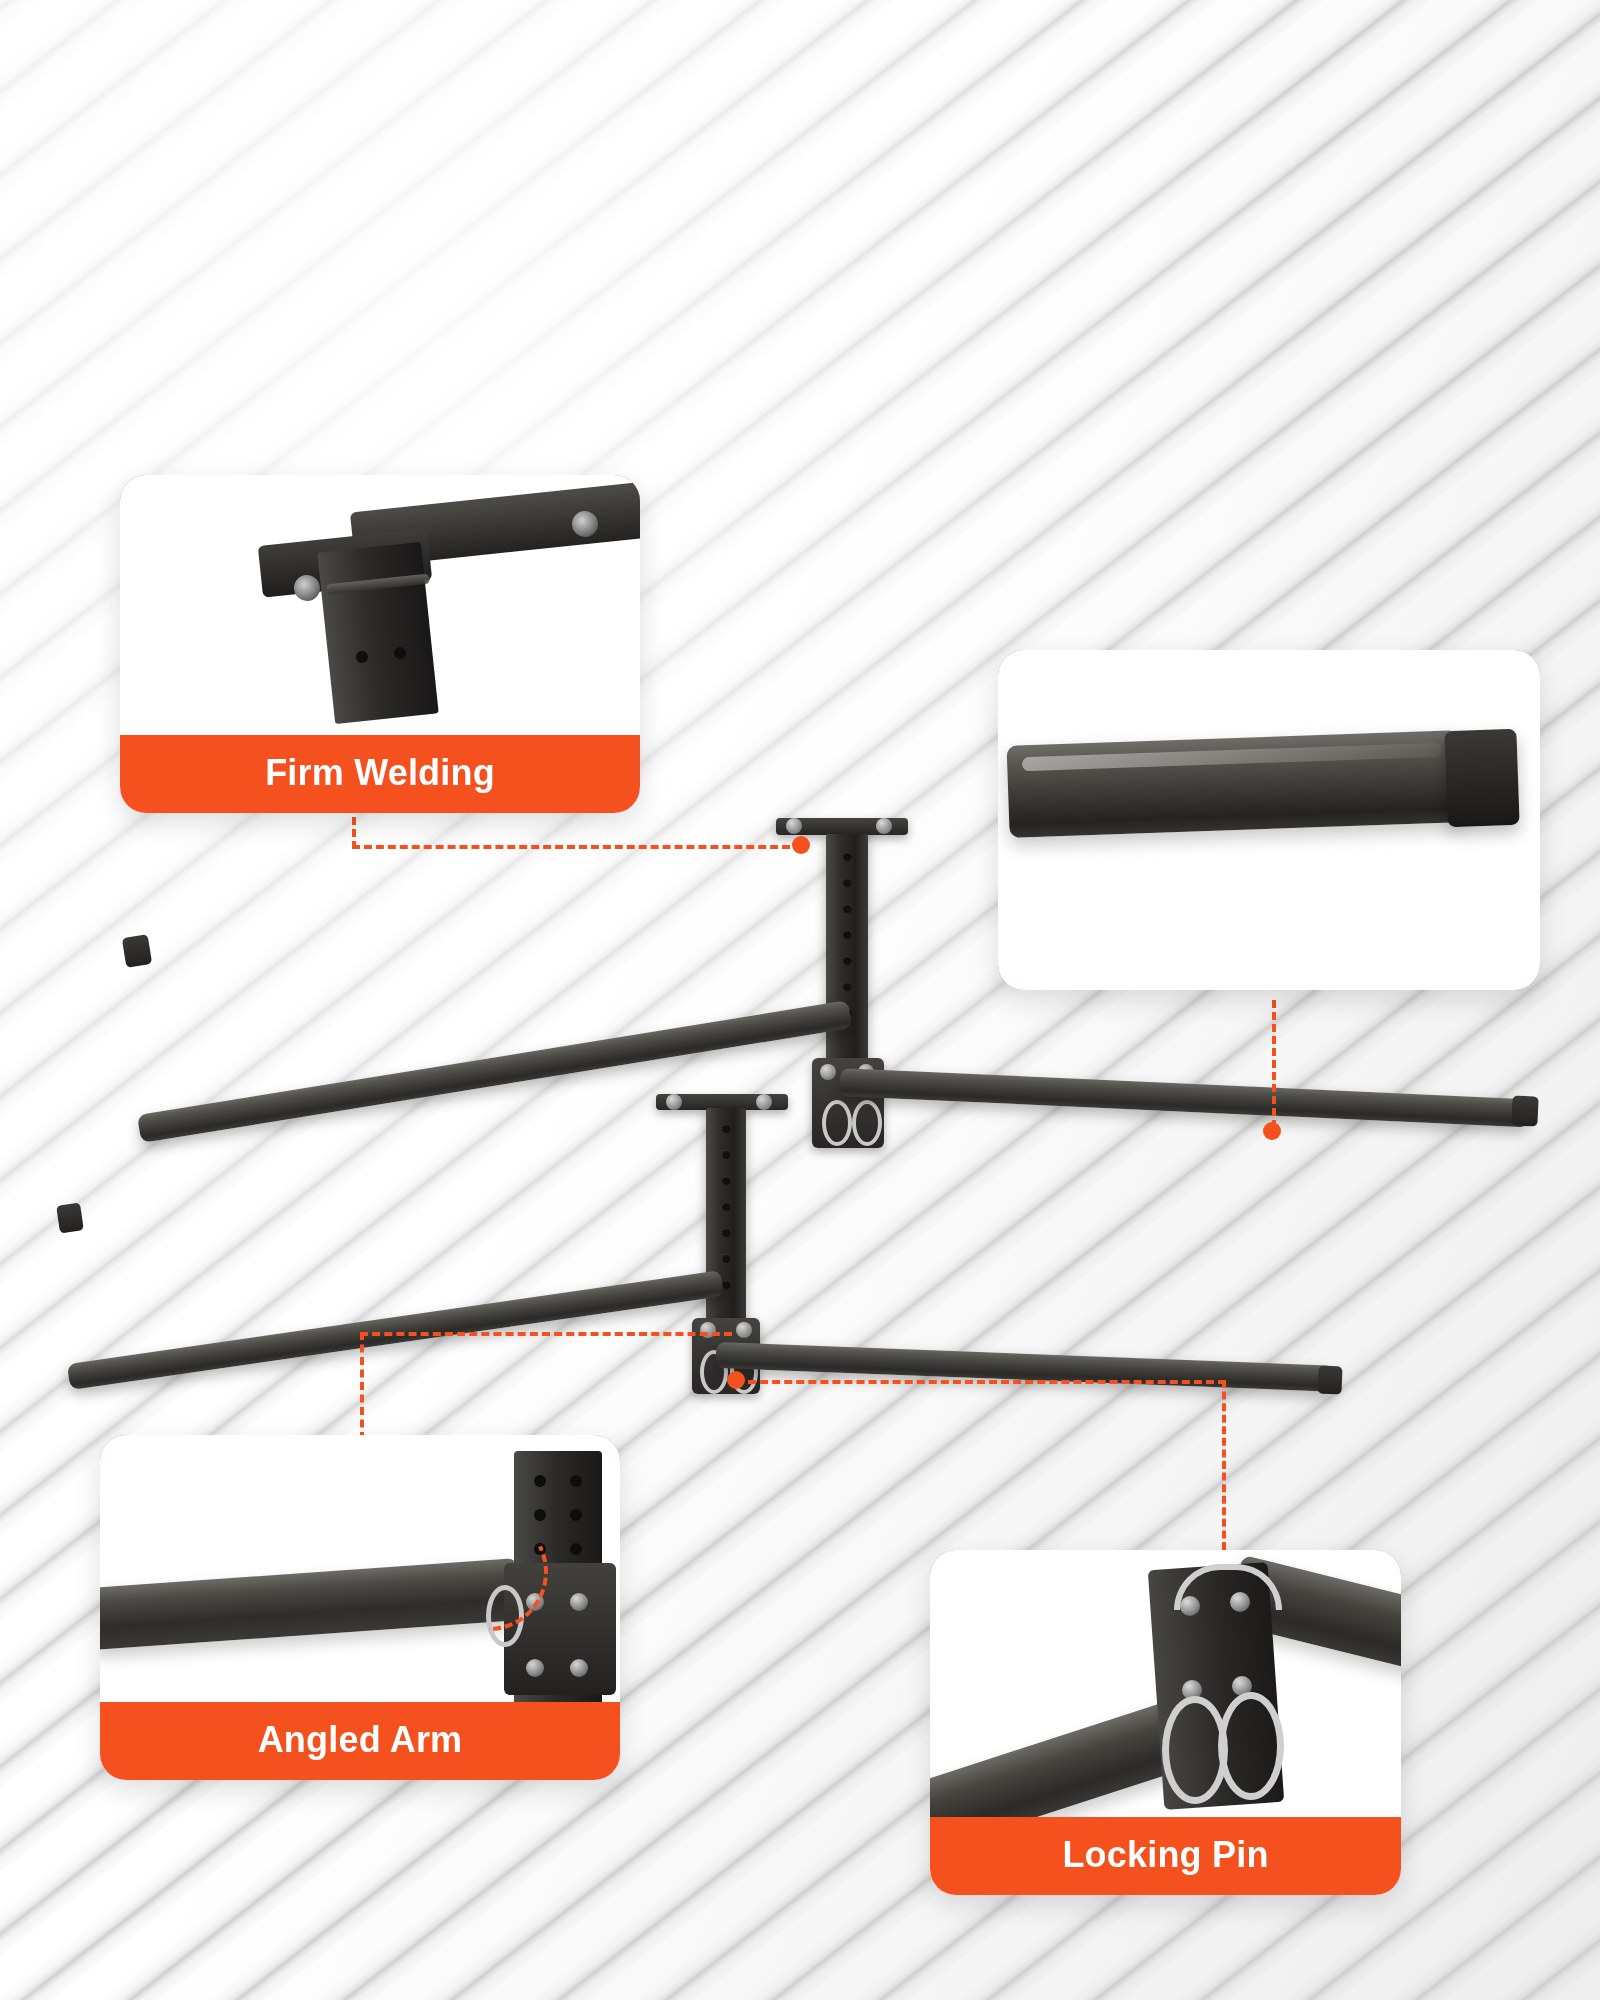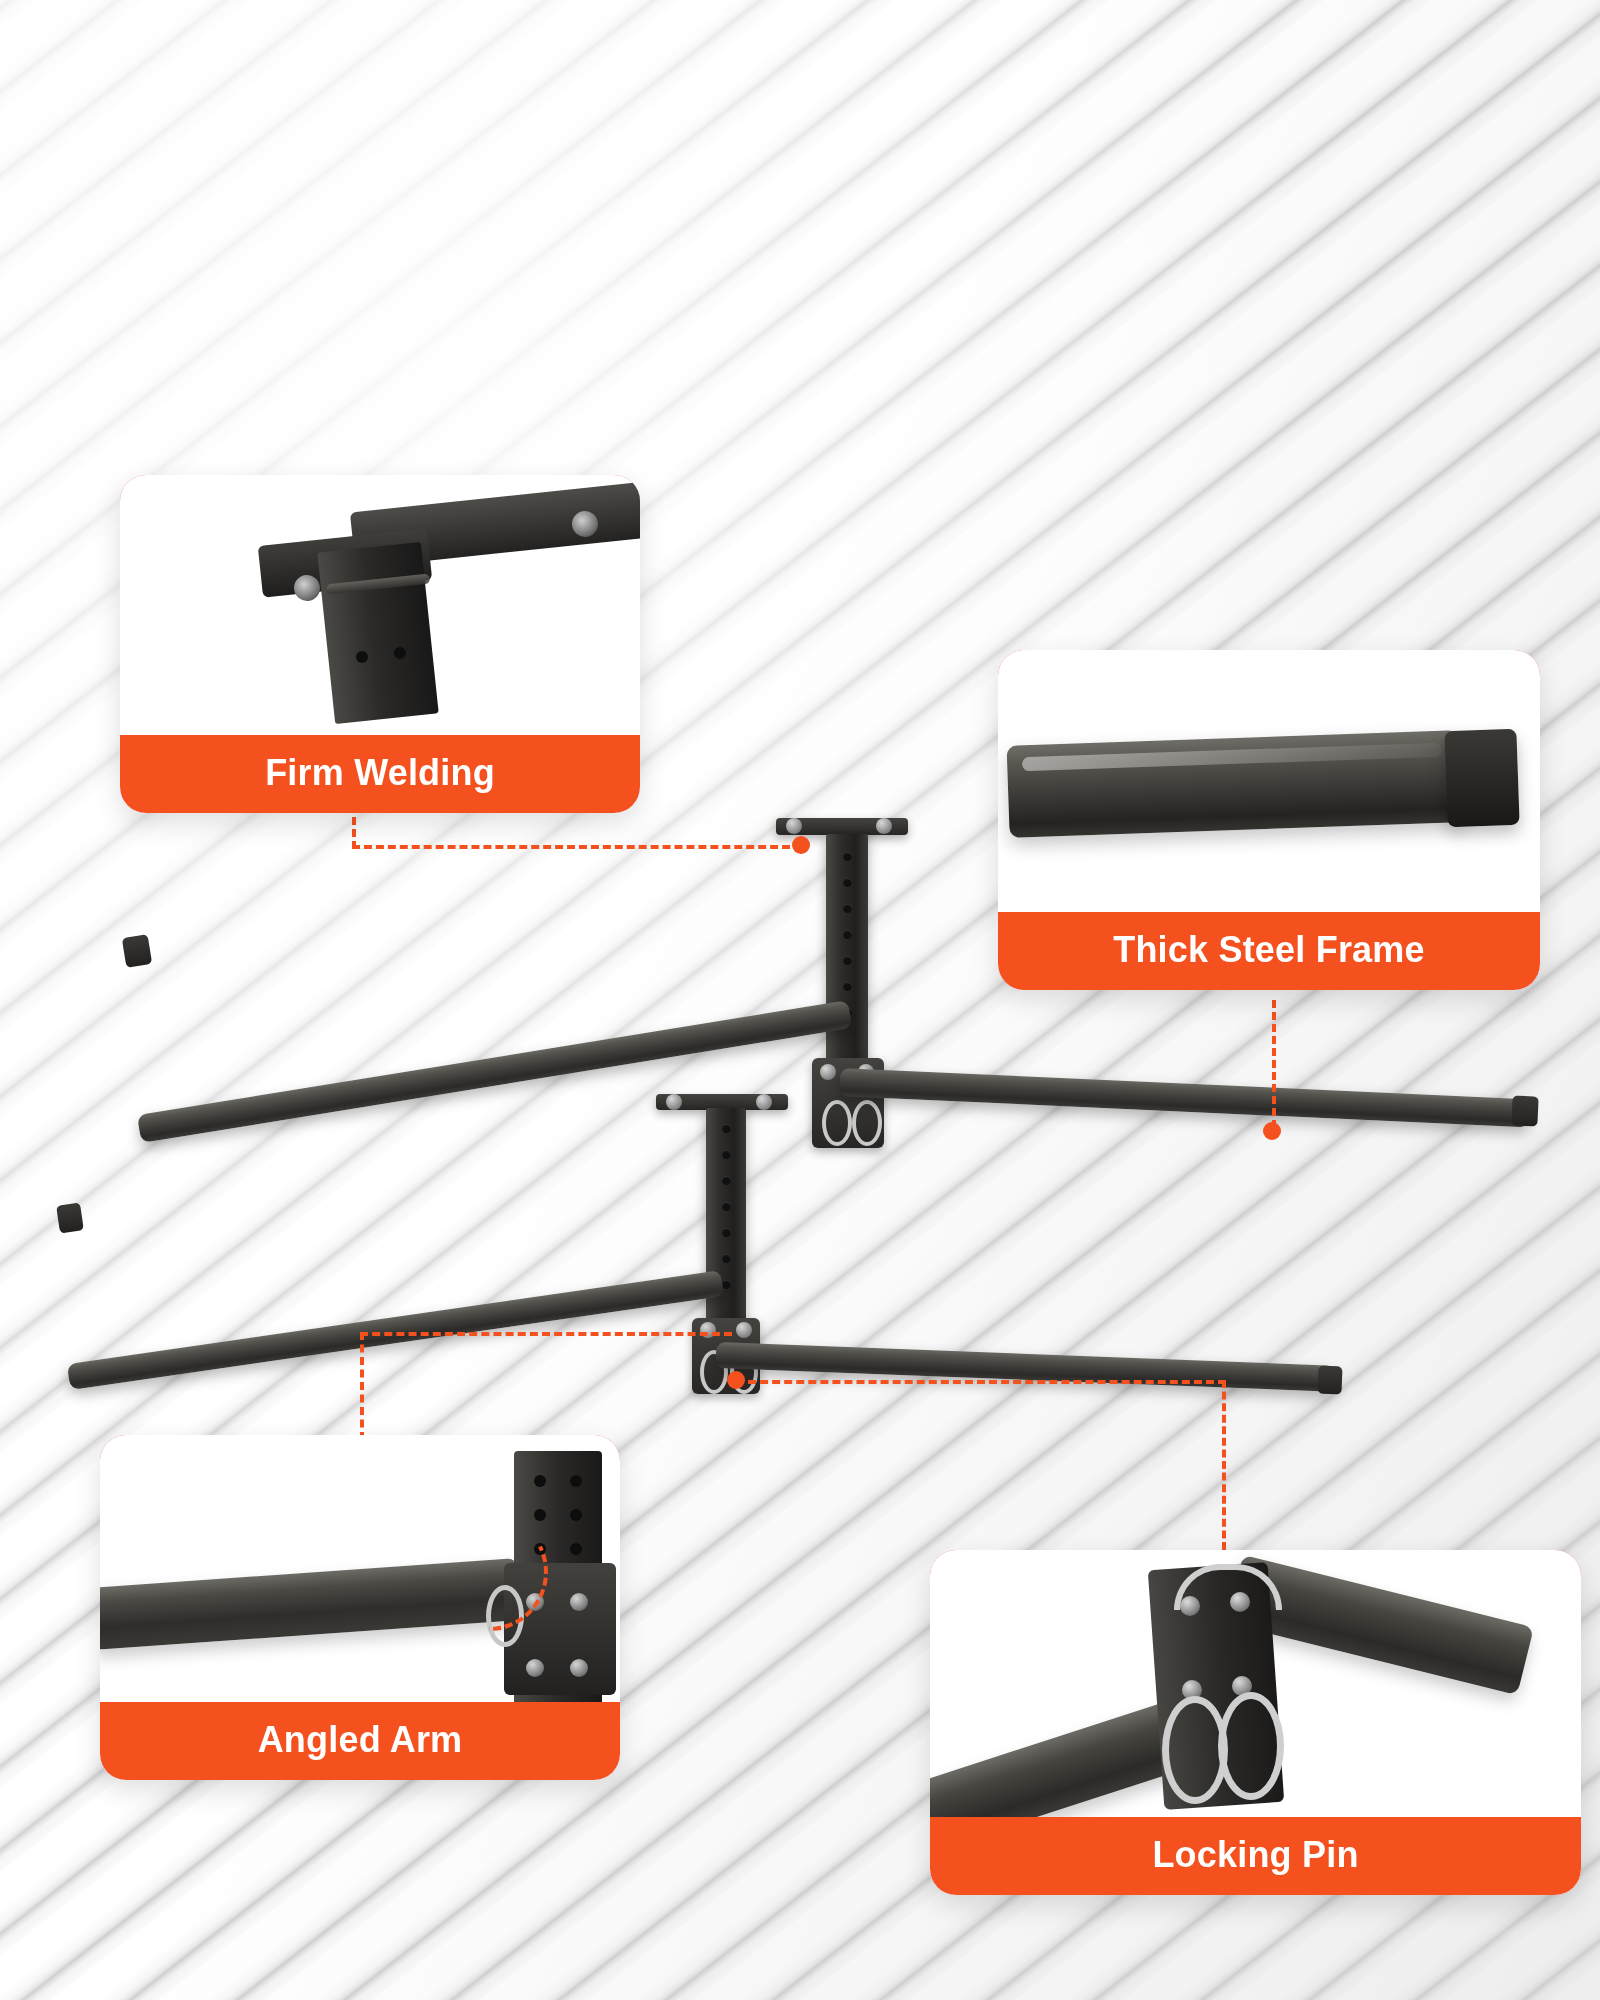--- a/index.html
+++ b/index.html
@@ -272,21 +272,20 @@
                   border-radius:10px; transform:rotate(-2deg);
                   box-shadow:0 8px 18px rgba(0,0,0,0.22);"></div>
       <div class="ph" style="left:24px; top:100px; width:420px; height:14px;
                   background:linear-gradient(to right,rgba(255,255,255,0.45),rgba(255,255,255,0.05));
                   border-radius:7px; transform:rotate(-2deg);"></div>
       <div class="ph" style="left:448px; top:80px; width:72px; height:96px;
                   background:linear-gradient(to bottom,#3a3936,#191817);
                   border-radius:8px; transform:rotate(-2deg);
                   box-shadow:0 8px 16px rgba(0,0,0,0.25);"></div>
     </div>
-    <div class="label">Thick Steel Frame</div>
   </div>
 
   <div class="card" style="left:100px; top:1435px; width:520px; height:345px;">
     <div class="photo" style="background:#ffffff;">
       <div class="ph" style="left:-10px; top:138px; width:430px; height:62px;
                   background:linear-gradient(to bottom,#6d6b65,#4a4944 25%,#2e2d2b 65%,#3a3936 100%);
                   border-radius:10px; transform:rotate(-4deg);
                   box-shadow:0 8px 16px rgba(0,0,0,0.2);"></div>
       <div class="ph" style="left:414px; top:16px; width:88px; height:272px;
                   background:linear-gradient(to right,#4a4945,#2a2927 50%,#1a1918 100%);
@@ -311,21 +310,21 @@
       <div class="ph" style="left:386px; top:150px; width:28px; height:52px;
                   border:5px solid #c8c8c8; border-radius:50%; background:transparent;"></div>
 
       <div class="ph" style="left:330px; top:78px; width:110px; height:110px;
                   border:4px dashed #f4511e; border-radius:50%;
                   clip-path: polygon(50% 50%, 100% 25%, 100% 100%, 50% 100%);"></div>
     </div>
     <div class="label">Angled Arm</div>
   </div>
 
-  <div class="card label-right" style="left:930px; top:1550px; width:651px; height:345px;">
+  <div class="card label-right" style="left:930px; top:1550px; width:471px; height:345px;">
     <div class="photo" style="background:#ffffff;">
       <div class="ph" style="left:-20px; top:178px; width:360px; height:70px;
                   background:linear-gradient(to bottom,#6d6b65,#46453f 30%,#2b2a28 75%,#393835 100%);
                   border-radius:10px; transform:rotate(-18deg);
                   box-shadow:0 8px 16px rgba(0,0,0,0.2);"></div>
       <div class="ph" style="left:300px; top:40px; width:300px; height:70px;
                   background:linear-gradient(to bottom,#6d6b65,#46453f 30%,#2b2a28 75%,#393835 100%);
                   border-radius:10px; transform:rotate(14deg);
                   box-shadow:0 8px 16px rgba(0,0,0,0.2);"></div>
       <div class="ph" style="left:226px; top:16px; width:120px; height:240px;

